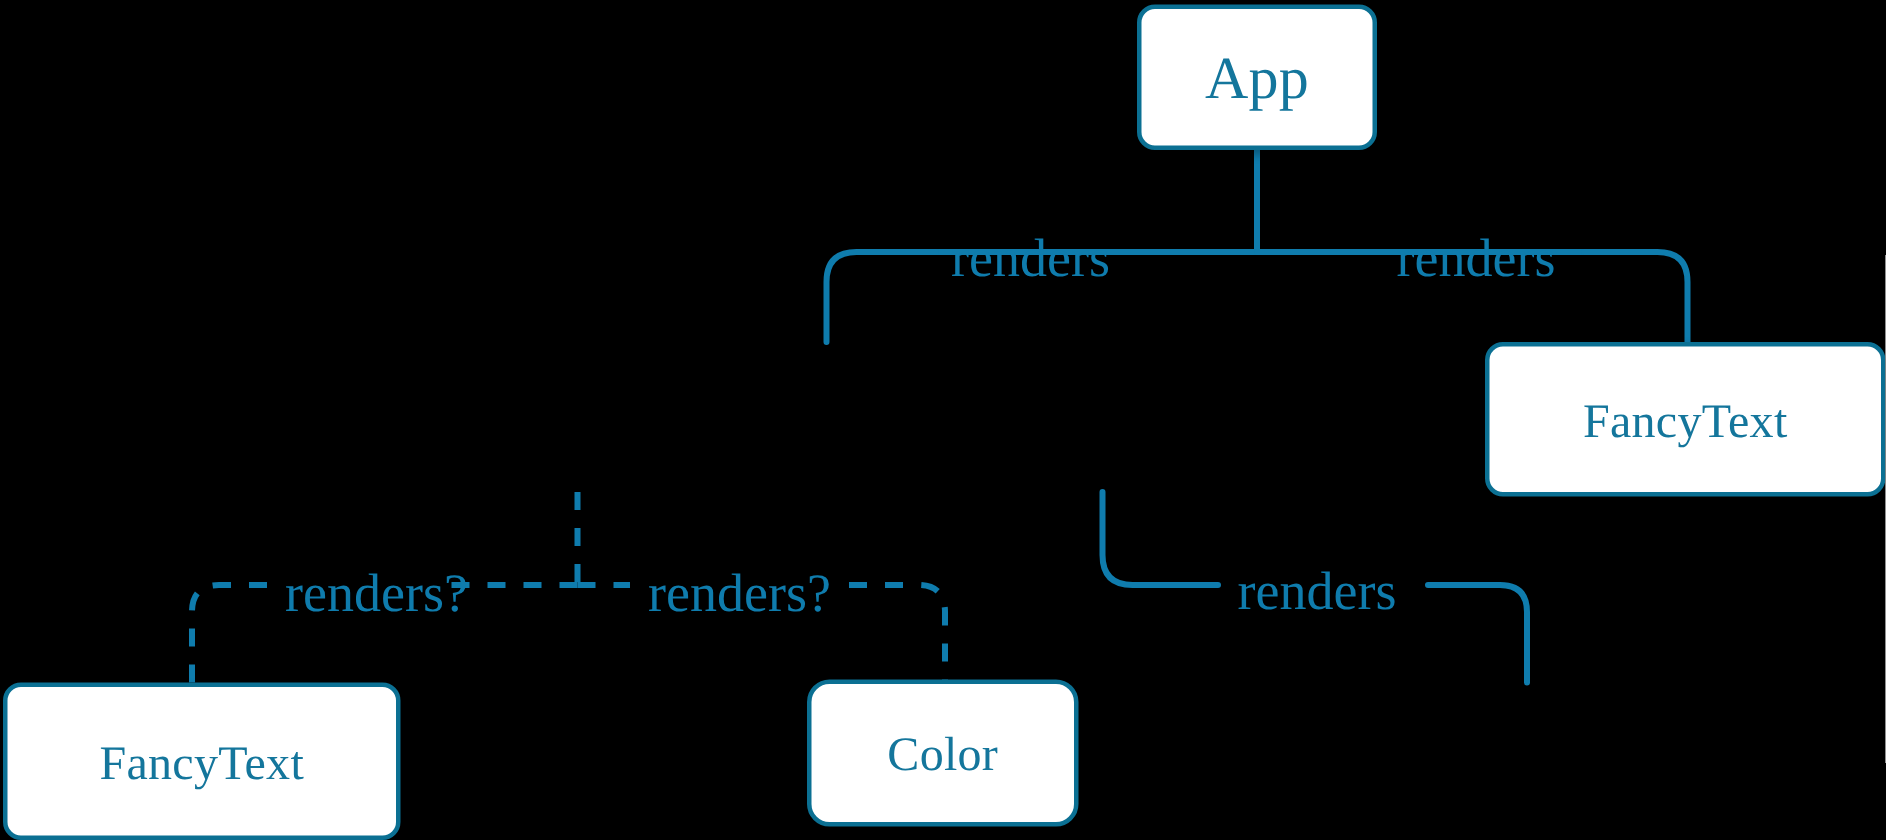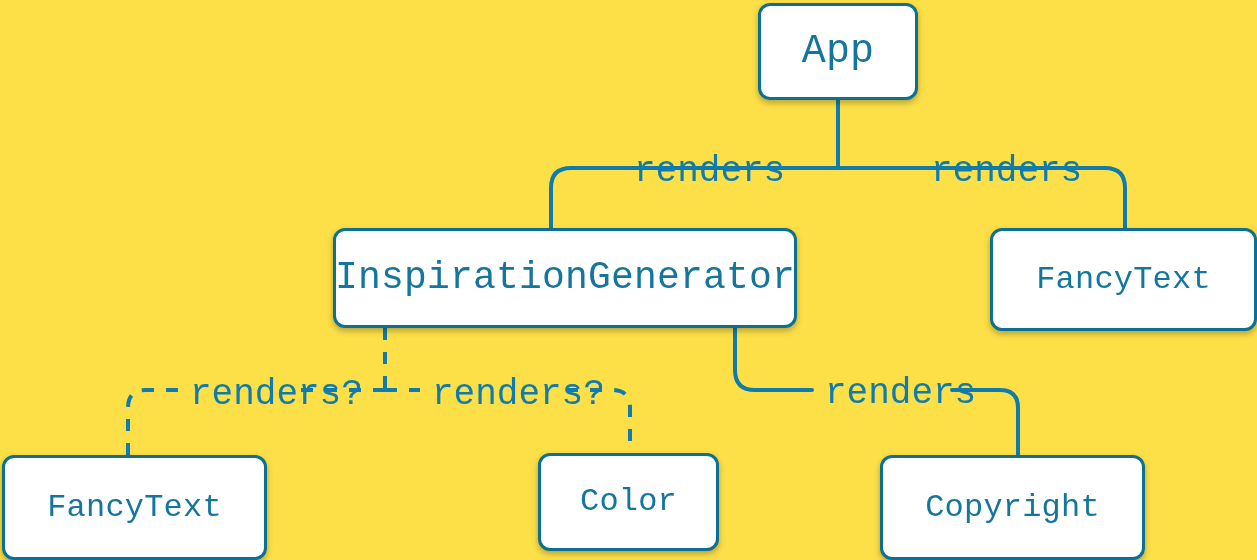--- a/index.html
+++ b/index.html
@@ -4,23 +4,23 @@
 <style>
   html, body {
     margin: 0;
     padding: 0;
     background: #ffffff;
   }
   #canvas {
     position: relative;
     width: 1257px;
     height: 560px;
-    background: #fde047;
+    background: #000000;
     overflow: hidden;
-    font-family: Liberation Mono, monospace;
+    font-family: Liberation Serif, serif;
   }
   #wires {
     position: absolute;
     left: 0;
     top: 0;
     width: 1257px;
     height: 560px;
     pointer-events: none;
   }
   .node {
@@ -79,39 +79,33 @@
     <path d="M 178 390 L 146 390 Q 128 390 128 408 L 128 455" fill="none" stroke="#0f7cad" stroke-width="4" stroke-linecap="butt" stroke-dasharray="12 12"></path>
 
     <path d="M 385 390 L 420 390" fill="none" stroke="#0f7cad" stroke-width="4" stroke-linecap="butt" stroke-dasharray="12 12"></path>
     <path d="M 566 390 L 612 390 Q 630 390 630 408 L 630 455" fill="none" stroke="#0f7cad" stroke-width="4" stroke-linecap="butt" stroke-dasharray="12 12"></path>
   </svg>
 
   <div class="node node-app" style="left:758px; top:3px; width:160px; height:97px;">
     <span class="node-label">App</span>
   </div>
 
-  <div class="node node-ig" style="left:333px; top:228px; width:464px; height:100px;">
-    <span class="node-label">InspirationGenerator</span>
-  </div>
 
   <div class="node" style="left:990px; top:228px; width:267px; height:103px;">
     <span class="node-label">FancyText</span>
   </div>
 
   <div class="node" style="left:2px; top:455px; width:265px; height:105px;">
     <span class="node-label">FancyText</span>
   </div>
 
-  <div class="node" style="left:538px; top:453px; width:181px; height:98px;">
+  <div class="node" style="left:538px; top:453px; width:181px; height:98px;border-radius:15px;">
     <span class="node-label">Color</span>
   </div>
 
-  <div class="node" style="left:880px; top:455px; width:265px; height:105px;">
-    <span class="node-label">Copyright</span>
-  </div>
 
   <div class="edge-label" style="left:634px; top:154px;">renders</div>
 
   <div class="edge-label" style="left:931px; top:154px;">renders</div>
 
   <div class="edge-label" style="left:190px; top:377px;">renders?</div>
 
   <div class="edge-label" style="left:432px; top:377px;">renders?</div>
 
   <div class="edge-label" style="left:825px; top:376px;">renders</div>

